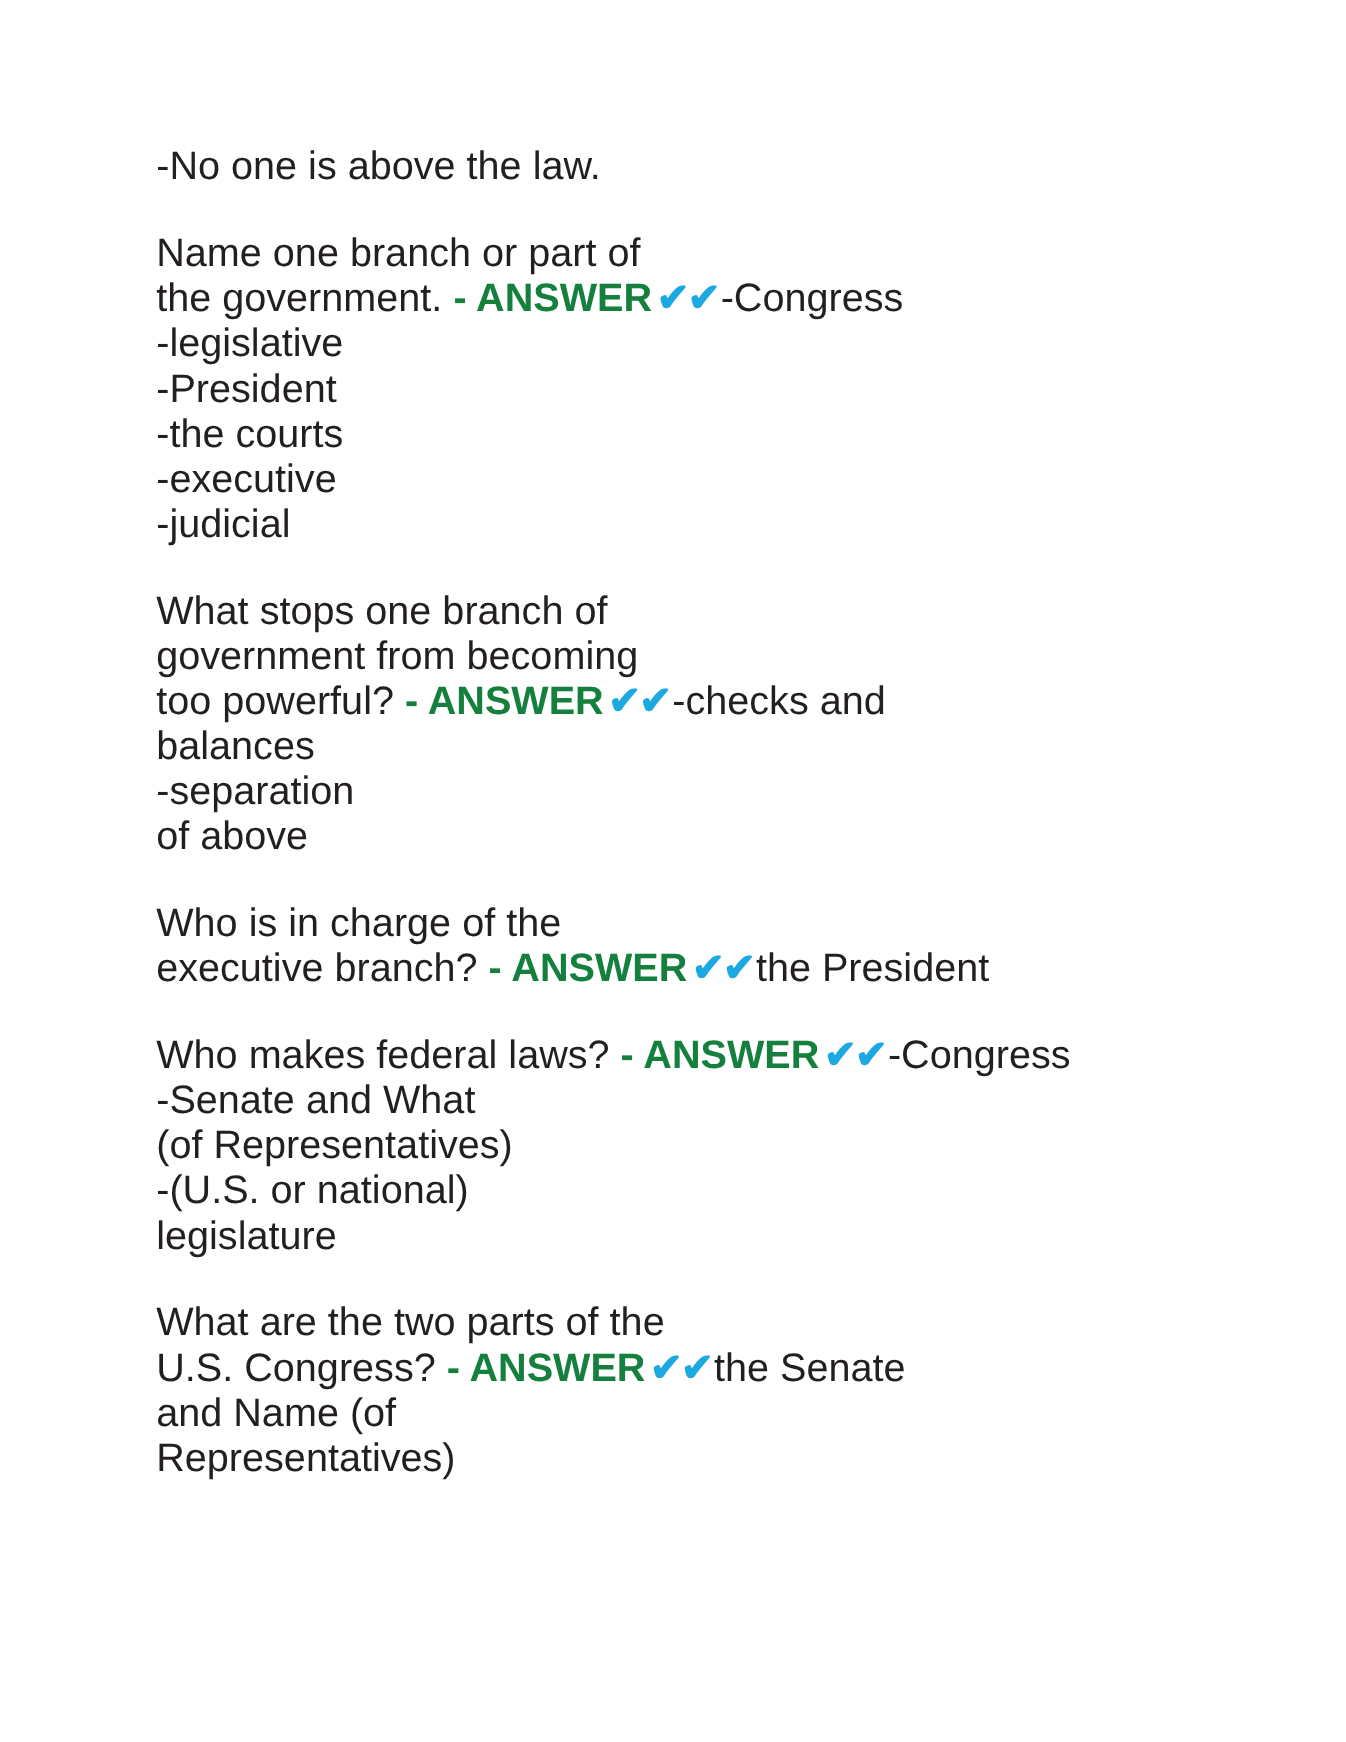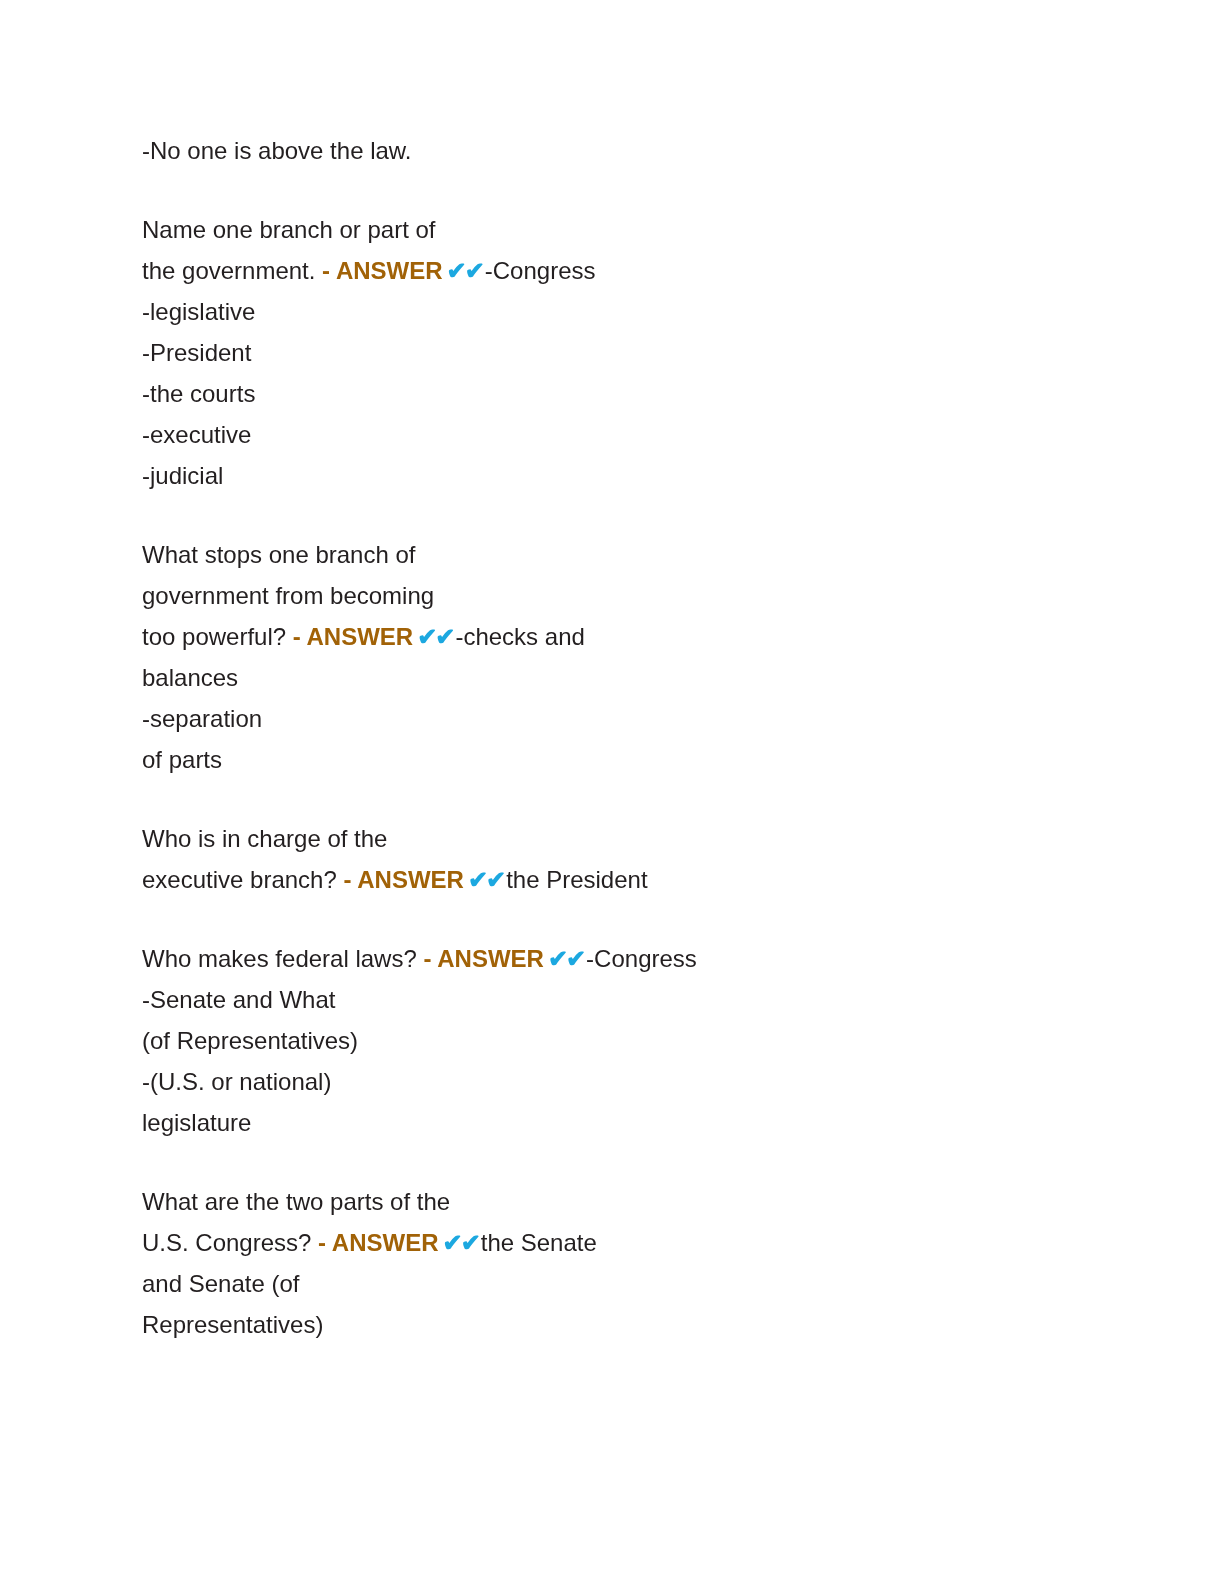--- a/index.html
+++ b/index.html
@@ -17,27 +17,27 @@
     position: relative;
     width: 1224px;
     height: 1584px;
     box-sizing: border-box;
     padding: 130px 120px 0 142px;
   }
   .block {
     margin: 0 0 38px 0;
   }
   .line {
-    font-size: 24px;
+    font-size: 36px;
     line-height: 41px;
     color: #231f20;
     white-space: pre-wrap;
   }
   .answer-tag {
-    color: #a16207;
+    color: #15803d;
     font-weight: bold;
   }
   .check {
     color: #1ca8e0;
     font-weight: bold;
     letter-spacing: -2px;
     padding: 0 2px 0 4px;
   }
 </style>
 </head>
@@ -56,33 +56,33 @@
         <div class="line">-the courts</div>
         <div class="line">-executive</div>
         <div class="line">-judicial</div>
       </div>
       <div class="block">
         <div class="line">What stops one branch of</div>
         <div class="line">government from becoming</div>
         <div class="line"><span>too powerful? </span><span class="answer-tag">- ANSWER</span><span class="check">✔✔</span><span>-checks and</span></div>
         <div class="line">balances</div>
         <div class="line">-separation</div>
-        <div class="line">of parts</div>
+        <div class="line">of above</div>
       </div>
       <div class="block">
         <div class="line">Who is in charge of the</div>
         <div class="line"><span>executive branch? </span><span class="answer-tag">- ANSWER</span><span class="check">✔✔</span><span>the President</span></div>
       </div>
       <div class="block">
         <div class="line"><span>Who makes federal laws? </span><span class="answer-tag">- ANSWER</span><span class="check">✔✔</span><span>-Congress</span></div>
         <div class="line">-Senate and What</div>
         <div class="line">(of Representatives)</div>
         <div class="line">-(U.S. or national)</div>
         <div class="line">legislature</div>
       </div>
       <div class="block">
         <div class="line">What are the two parts of the</div>
         <div class="line"><span>U.S. Congress? </span><span class="answer-tag">- ANSWER</span><span class="check">✔✔</span><span>the Senate</span></div>
-        <div class="line">and Senate (of</div>
+        <div class="line">and Name (of</div>
         <div class="line">Representatives)</div>
       </div>
     </div>
 </div>
 
 </body></html>

